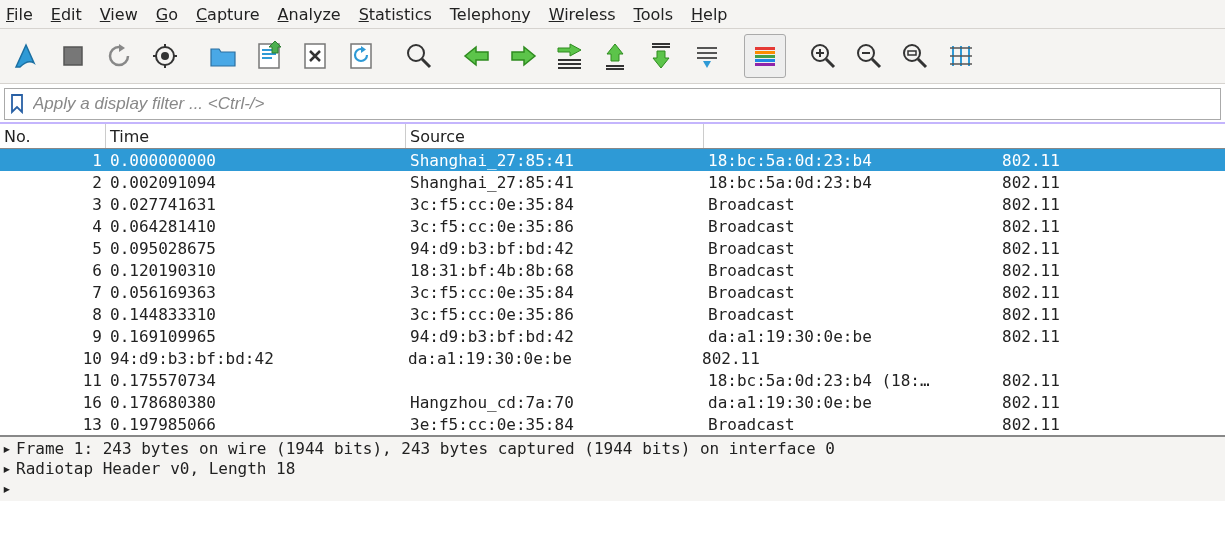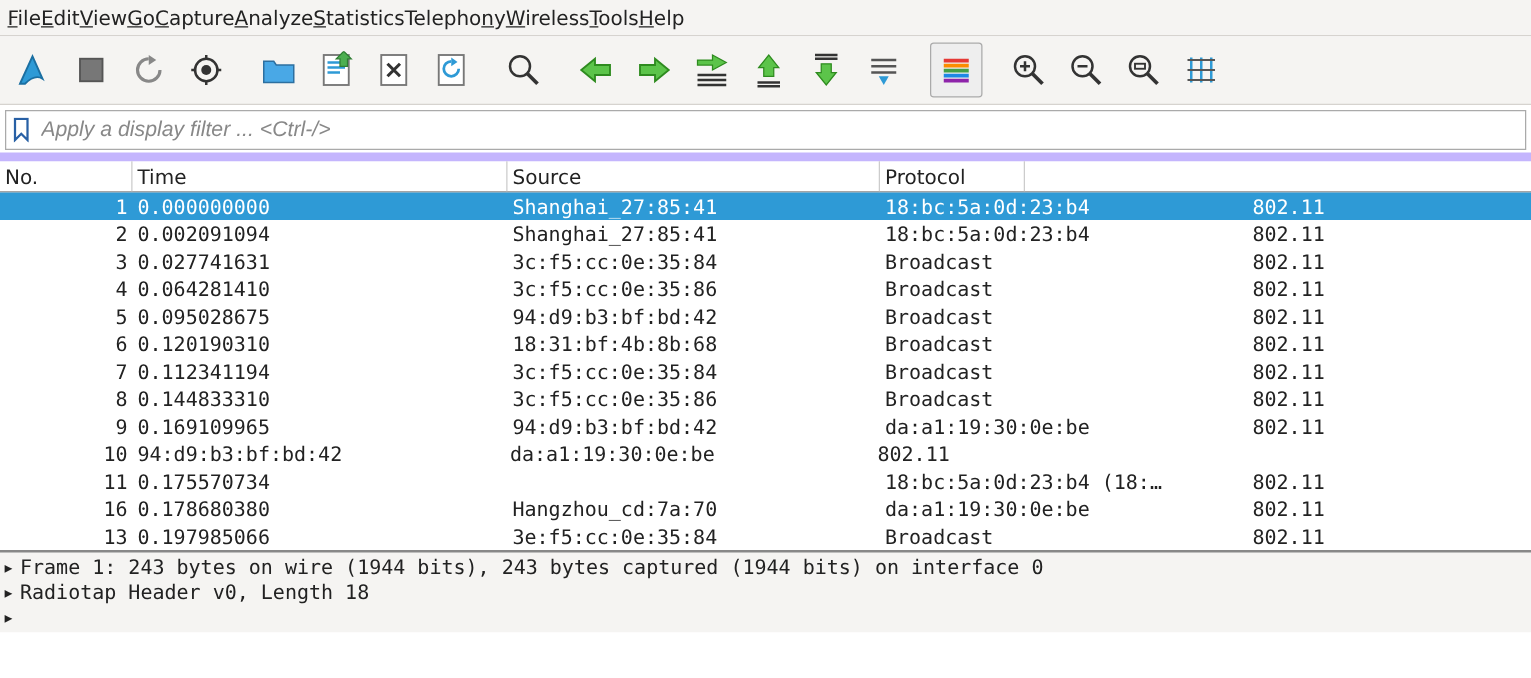--- a/index.html
+++ b/index.html
@@ -1,32 +1,32 @@
 <!DOCTYPE html>
 <html><head>
 <meta charset="utf-8">
 <style>
   html,body{margin:0;padding:0;font-family:"DejaVu Sans","Liberation Sans",sans-serif;font-size:14px;color:#222;background:#fff;width:1225px;}
   
-  .menubar{display:flex;align-items:center;height:28px;background:#f5f4f2;border-bottom:1px solid #d6d3cf;padding:0 6px;}
+  .menubar{display:flex;align-items:center;height:28px;background:#f5f4f2;border-bottom:1px solid #d6d3cf;padding:0 6px;gap:18px;}
   .menu-item{font-size:16px;cursor:default;}
   .menu-item .u{text-decoration:underline;}
   
   .toolbar{display:flex;align-items:center;height:54px;background:#f5f4f2;border-bottom:1px solid #d6d3cf;padding:0 6px;gap:4px;}
   .toolbar .tool{width:40px;height:42px;border:1px solid transparent;border-radius:3px;display:flex;align-items:center;justify-content:center;position:relative;}
   .toolbar .tool svg{display:block;}
   .toolbar .sep{width:8px;}
   
   .filterbar{display:flex;align-items:center;height:30px;background:#fff;border:1px solid #aaa;margin:4px 4px 2px 4px;}
   .filterbar .bookmark{width:24px;display:flex;align-items:center;justify-content:center;}
   .filterbar input{flex:1;border:none;outline:none;font-size:17px;color:#ec4899;font-style:italic;padding:2px 4px;background:transparent;}
   .filterbar input::placeholder{color:#888;font-style:italic;}
   
   .packet-table{font-family:"DejaVu Sans Mono","Liberation Mono",monospace;font-size:16px;}
-  .ph{display:flex;background:#fff;border-top:7px solid #c4b5fd;border-bottom:1px solid #888;height:24px;align-items:flex-end;}
+  .ph{display:flex;background:#fff;border-top:2px solid #c4b5fd;border-bottom:1px solid #888;height:24px;align-items:flex-end;}
   .ph div{border-right:1px solid #ccc;padding:2px 4px;box-sizing:border-box;height:100%;display:flex;align-items:center;font-family:"DejaVu Sans","Liberation Sans",sans-serif;font-size:16px;}
   .col-no{width:106px;text-align:right;justify-content:flex-start;}
   .ph .col-no{justify-content:flex-start;}
   .col-time{width:300px;}
   .col-src{width:298px;}
   .col-dst{width:294px;}
   .col-proto{width:116px;}
   .col-len{flex:1;}
   .prow{display:flex;height:22px;align-items:center;}
   .prow div{padding:0 4px;box-sizing:border-box;overflow:hidden;text-overflow:ellipsis;white-space:nowrap;}
@@ -211,21 +211,20 @@
       </svg>
   </div>
   <input type="text" placeholder="Apply a display filter ... &lt;Ctrl-/&gt;" style="">
 </div>
 
 <div class="packet-table">
   <div class="ph">
     <div class="col-no">No.</div>
     <div class="col-time">Time</div>
     <div class="col-src">Source</div>
-    <div class="col-proto">Protocol</div>
   </div>
   <div id="packet-rows">
       <div class="prow selected">
         <div class="col-no">1</div>
         <div class="col-time">0.000000000</div>
         <div class="col-src">Shanghai_27:85:41</div>
         <div class="col-dst">18:bc:5a:0d:23:b4</div>
         <div class="col-proto">802.11</div>
         <div class="col-len"></div>
       </div>
@@ -264,21 +263,21 @@
       <div class="prow">
         <div class="col-no">6</div>
         <div class="col-time">0.120190310</div>
         <div class="col-src">18:31:bf:4b:8b:68</div>
         <div class="col-dst">Broadcast</div>
         <div class="col-proto">802.11</div>
         <div class="col-len"></div>
       </div>
       <div class="prow">
         <div class="col-no">7</div>
-        <div class="col-time">0.112341194</div>
+        <div class="col-time">0.056169363</div>
         <div class="col-src">3c:f5:cc:0e:35:84</div>
         <div class="col-dst">Broadcast</div>
         <div class="col-proto">802.11</div>
         <div class="col-len"></div>
       </div>
       <div class="prow">
         <div class="col-no">8</div>
         <div class="col-time">0.144833310</div>
         <div class="col-src">3c:f5:cc:0e:35:86</div>
         <div class="col-dst">Broadcast</div>

